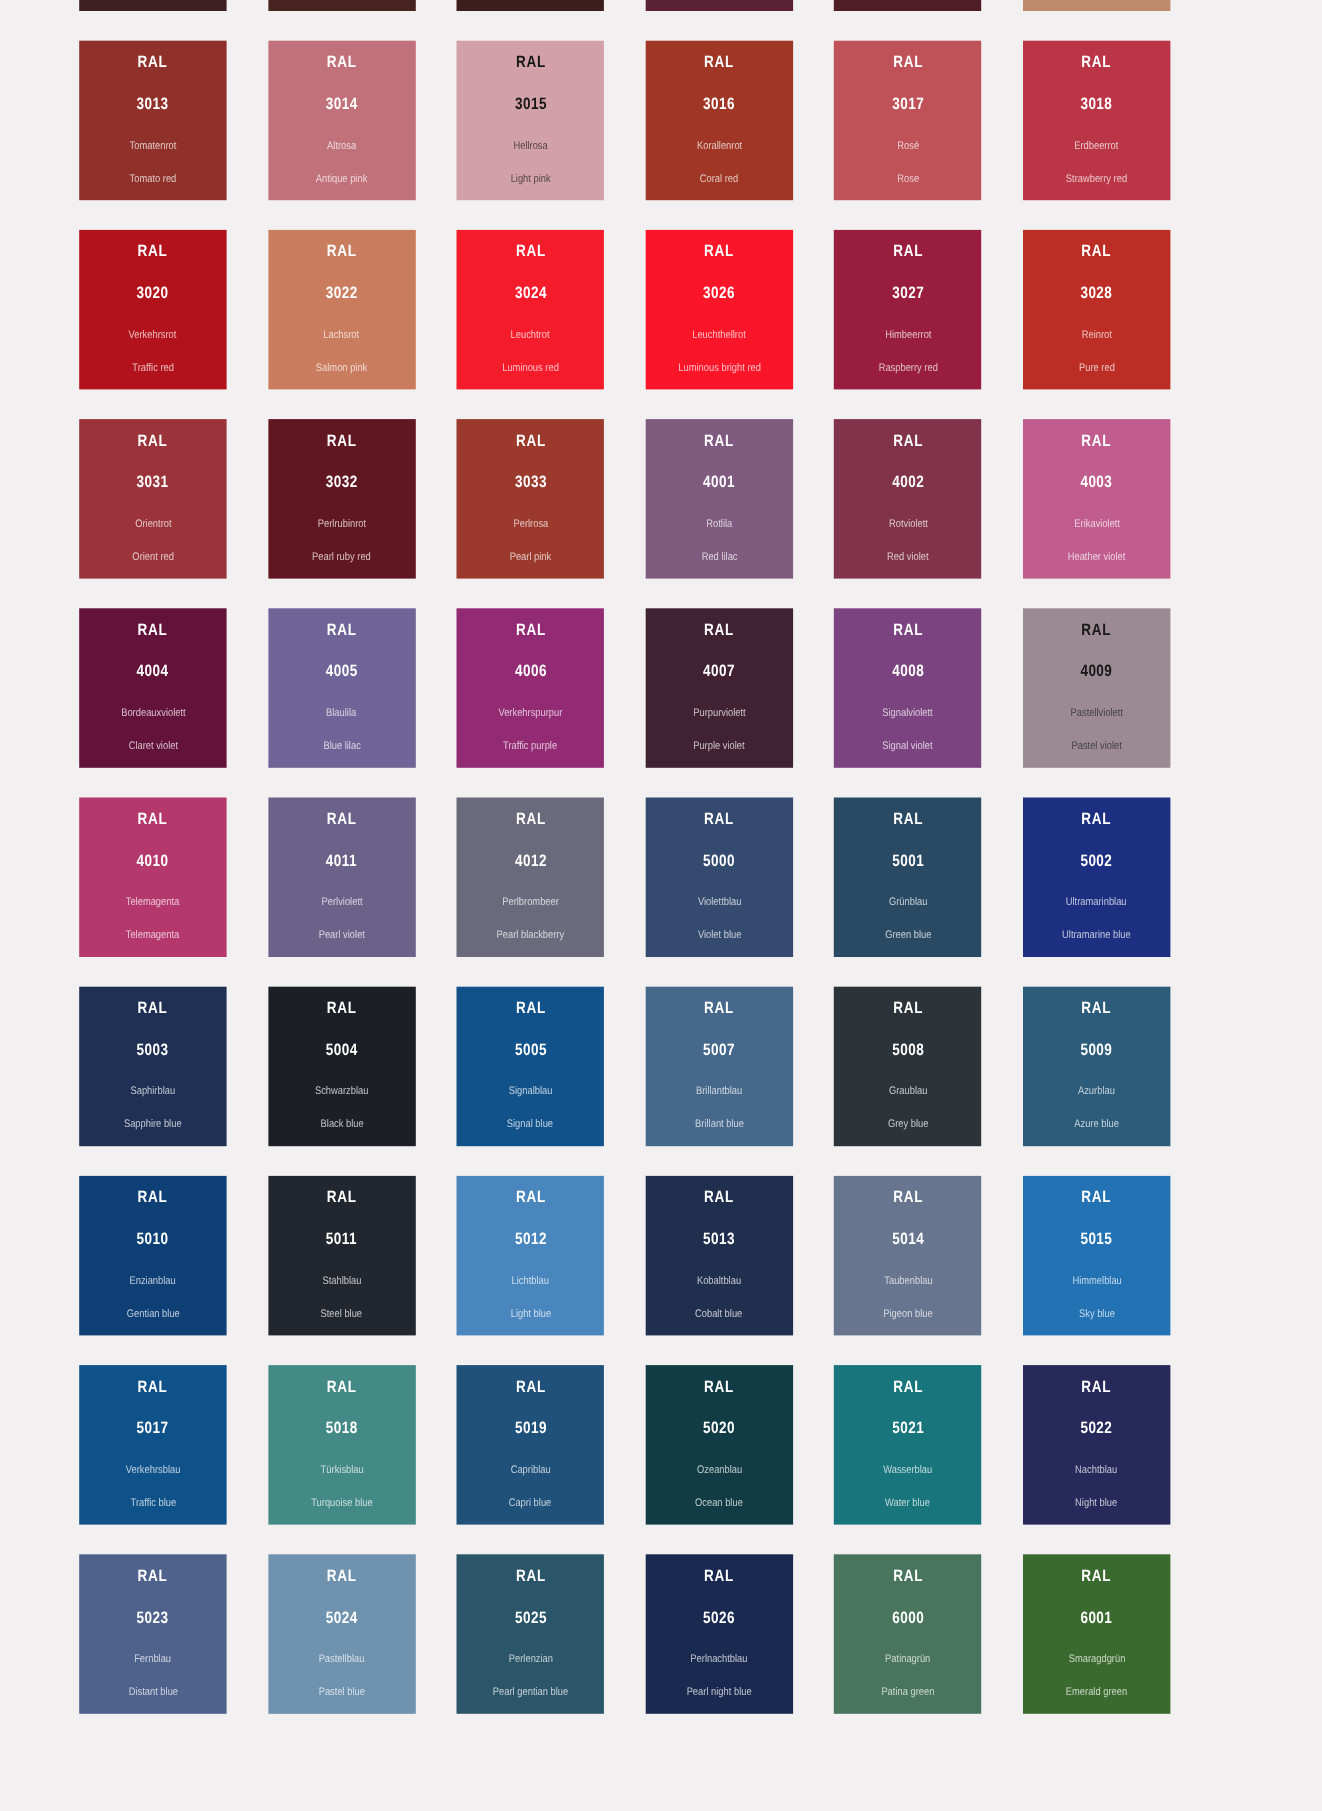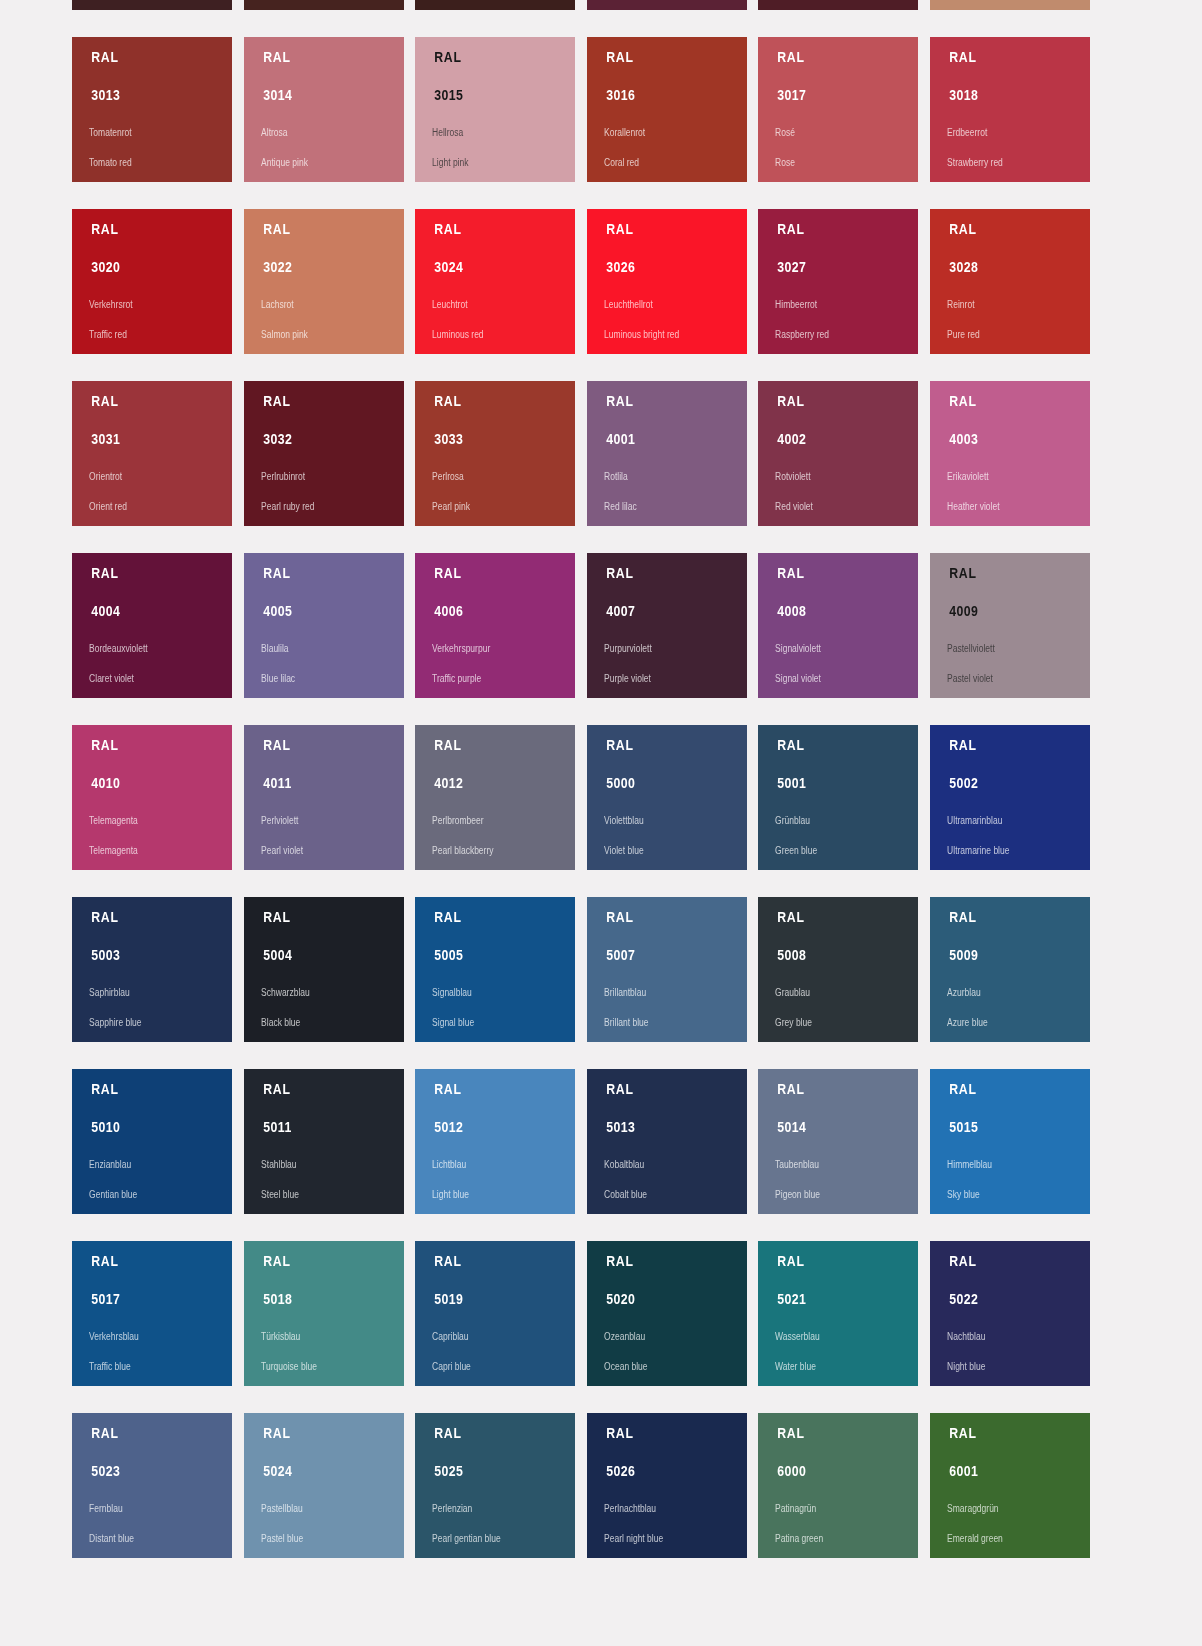--- a/index.html
+++ b/index.html
@@ -26,24 +26,25 @@
     left: 72px;
     top: -135px;
     width: 1004px;
     display: grid;
     grid-template-columns: repeat(6, 146px);
     column-gap: 25.6px;
     row-gap: 27px;
   }
 
   .swatch {
-    width: 160px;
+    width: 134px;
     height: 145px;
     display: flex;
     flex-direction: column;
+    align-items: center;
     justify-content: center;
     box-sizing: border-box;
     padding: 4px 6px;
     overflow: hidden;
     gap: 15px;
   }
 
   .swatch .ral-word {
     font-size: 15px;
     font-weight: 700;

